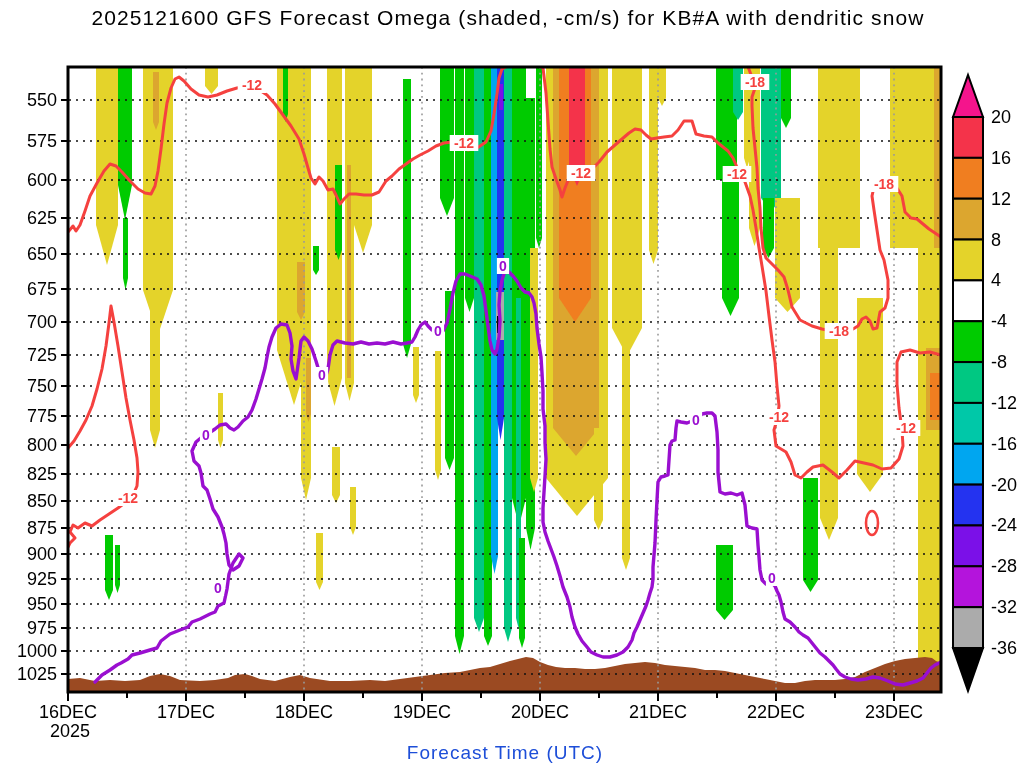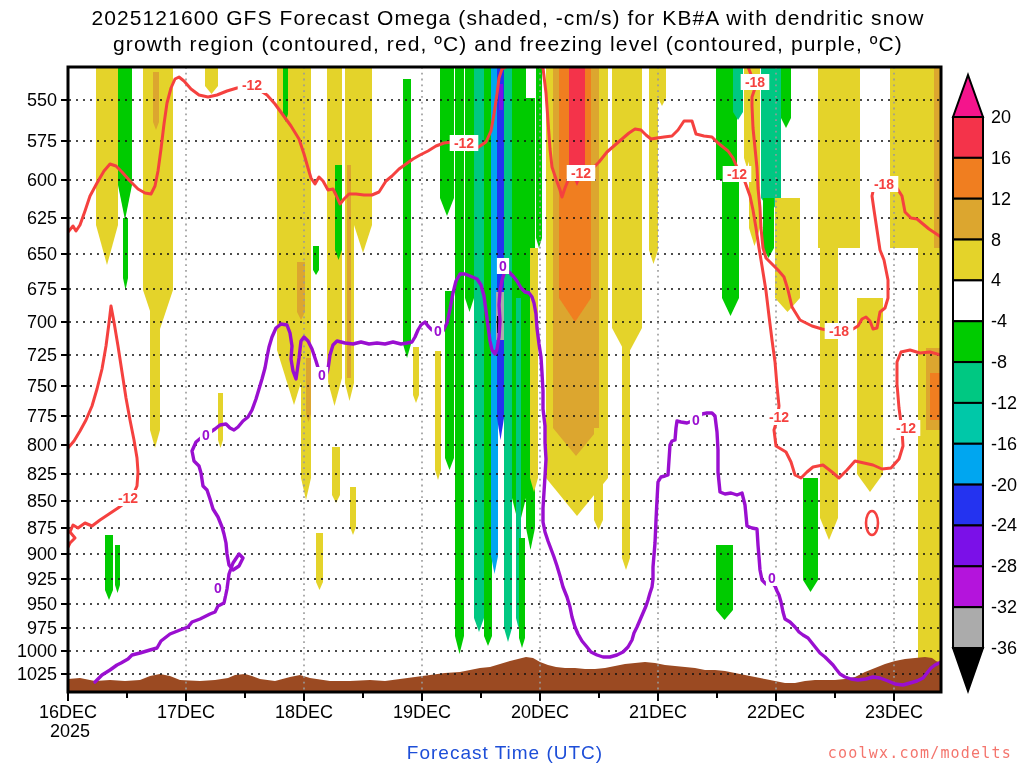--- a/index.html
+++ b/index.html
@@ -14,21 +14,20 @@
   #watermark{position:absolute;top:744px;right:12px;font-size:15px;letter-spacing:1.2px;
         font-family:"DejaVu Sans Mono",monospace;}
   svg{position:absolute;left:0;top:0;}
   text{font-family:"Liberation Sans",sans-serif;}
 </style>
 </head>
 <body>
 
 <div id="page">
   <div id="title1" class="title-line">2025121600 GFS Forecast Omega (shaded, -cm/s) for KB#A with dendritic snow</div>
-  <div id="title2" class="title-line">growth region (contoured, red, ºC) and freezing level (contoured, purple, ºC)</div>
   <svg id="plot" width="1024" height="768">
       <defs>
         <clipPath id="pc">
           <rect x="68" y="67" width="873" height="625"></rect>
         </clipPath>
       </defs>
       <g clip-path="url(#pc)">
         <polygon points="96,67 118,67 118,225 107,265 96,225" fill="#e4d32a"></polygon>
         <polygon points="118,67 132,67 132,185 125,220 118,185" fill="#00cb00"></polygon>
         <polygon points="123,218 128,218 128,278 125.5,290 123,278" fill="#00cb00"></polygon>
@@ -269,14 +268,13 @@
         <text x="991" y="408.9230769230769" text-anchor="start" font-size="18px" fill="#000">-12</text>
         <text x="991" y="449.7692307692308" text-anchor="start" font-size="18px" fill="#000">-16</text>
         <text x="991" y="490.61538461538464" text-anchor="start" font-size="18px" fill="#000">-20</text>
         <text x="991" y="531.4615384615385" text-anchor="start" font-size="18px" fill="#000">-24</text>
         <text x="991" y="572.3076923076924" text-anchor="start" font-size="18px" fill="#000">-28</text>
         <text x="991" y="613.1538461538462" text-anchor="start" font-size="18px" fill="#000">-32</text>
         <text x="991" y="654" text-anchor="start" font-size="18px" fill="#000">-36</text>
       </g>
     </svg>
   <div id="xlabel">Forecast Time (UTC)</div>
-  <div id="watermark" style="color: rgb(244, 117, 109);">coolwx.com/modelts</div>
 </div>
 
 </body></html>

